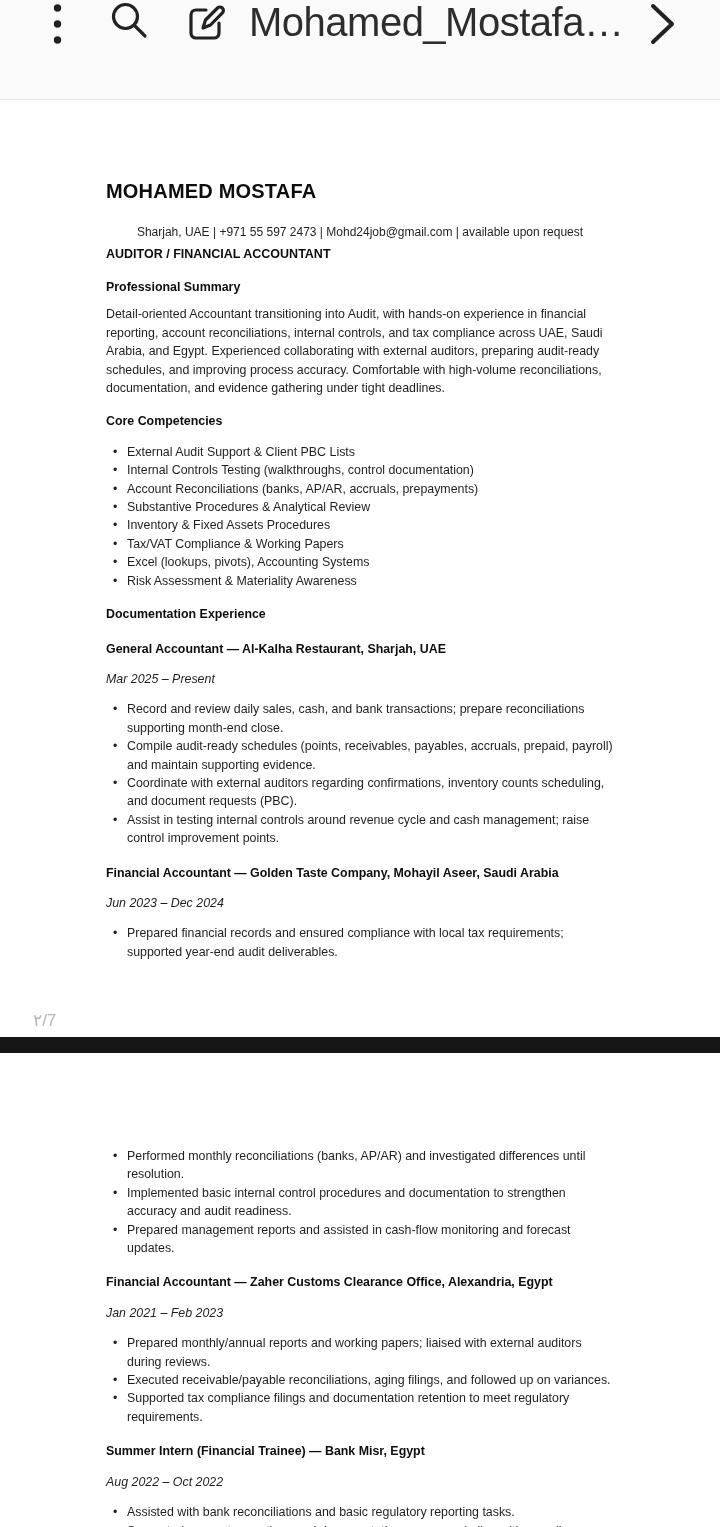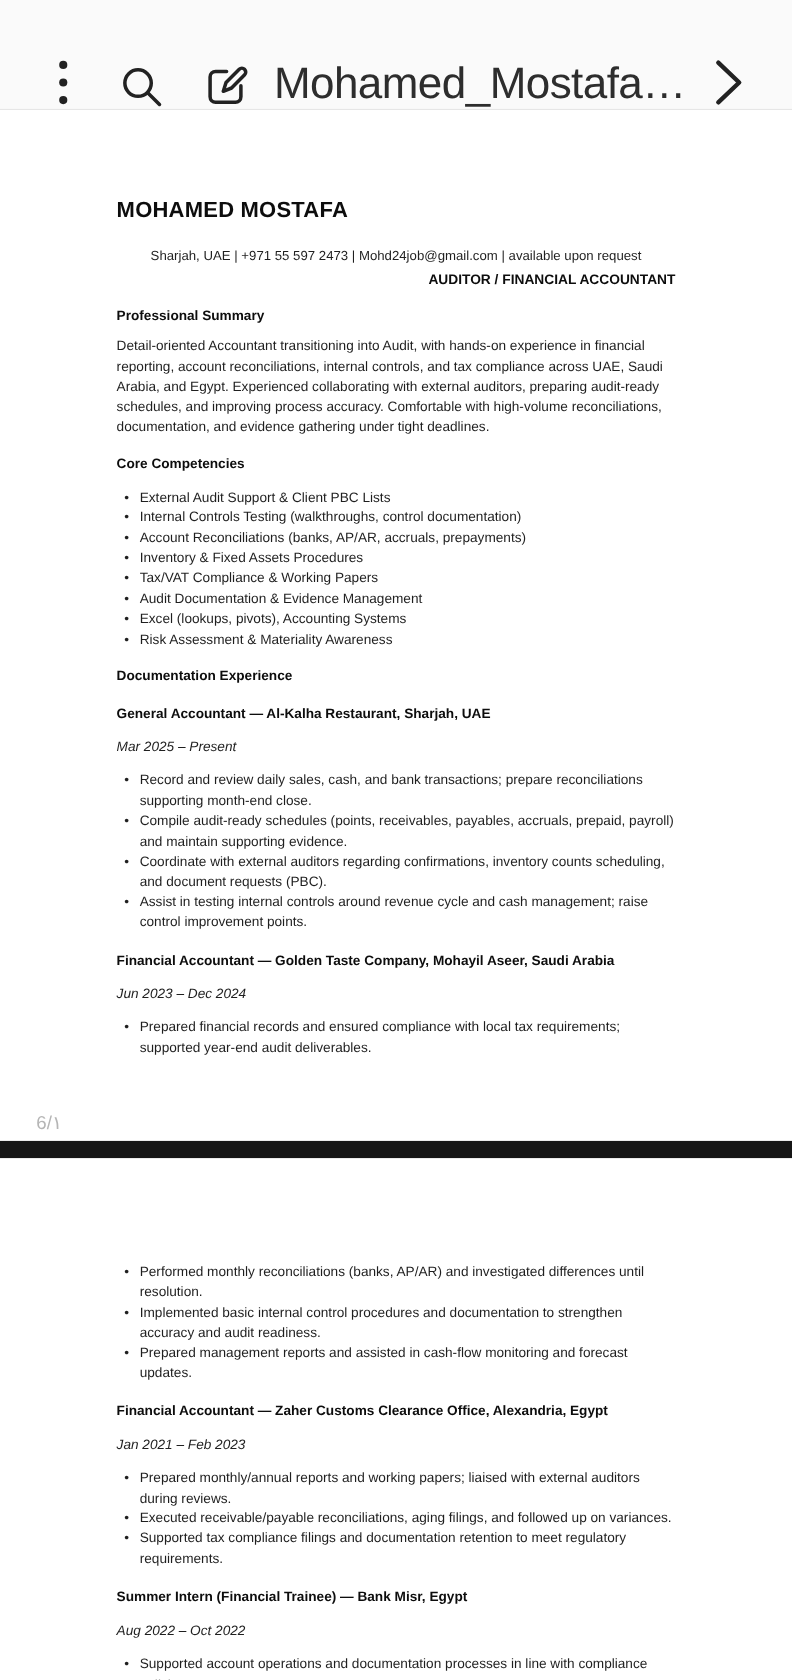--- a/index.html
+++ b/index.html
@@ -14,21 +14,21 @@
     overflow: hidden;
   }
 
   
   .toolbar {
     position: relative;
     height: 100px;
     background: #fafafa;
     border-bottom: 1px solid #e6e6e6;
     display: flex;
-    align-items: flex-end;
+    align-items: flex-start;
     padding: 0 42px 0 50px;
   }
   .tb-btn {
     background: none;
     border: none;
     display: flex;
     align-items: center;
     justify-content: center;
     cursor: pointer;
     padding: 0;
@@ -78,21 +78,21 @@
     margin-bottom: 20px;
   }
   .resume-contact {
     text-align: center;
     font-size: 12px;
     color: #1f1f1f;
     margin-bottom: 4px;
     line-height: 18px;
   }
   .resume-role {
-    text-align: right;
+    text-align: left;
     font-size: 12.5px;
     font-weight: 700;
     color: #0d0d0d;
     margin-bottom: 14px;
     line-height: 18px;
   }
 
   .blk { font-size: 12.4px; line-height: 18.4px; }
   .section-heading {
     font-weight: 700;
@@ -187,42 +187,42 @@
       <div class="resume-contact">Sharjah, UAE | +971 55 597 2473 | Mohd24job@gmail.com | available upon request</div>
       <div class="resume-role">AUDITOR / FINANCIAL ACCOUNTANT</div>
       <div>
           <div class="blk section-heading">Professional Summary</div>
           <div class="blk paragraph">Detail-oriented Accountant transitioning into Audit, with hands-on experience in financial reporting, account reconciliations, internal controls, and tax compliance across UAE, Saudi Arabia, and Egypt. Experienced collaborating with external auditors, preparing audit-ready schedules, and improving process accuracy. Comfortable with high-volume reconciliations, documentation, and evidence gathering under tight deadlines.</div>
           <div class="blk section-heading">Core Competencies</div>
           <ul class="bullets">
             <li>External Audit Support &amp; Client PBC Lists</li>
             <li>Internal Controls Testing (walkthroughs, control documentation)</li>
             <li>Account Reconciliations (banks, AP/AR, accruals, prepayments)</li>
+            <li>Substantive Procedures &amp; Analytical Review</li>
             <li>Inventory &amp; Fixed Assets Procedures</li>
             <li>Tax/VAT Compliance &amp; Working Papers</li>
-            <li>Audit Documentation &amp; Evidence Management</li>
             <li>Excel (lookups, pivots), Accounting Systems</li>
             <li>Risk Assessment &amp; Materiality Awareness</li>
           </ul>
           <div class="blk section-heading">Documentation Experience</div>
           <div class="blk job-heading">General Accountant — Al-Kalha Restaurant, Sharjah, UAE</div>
           <div class="blk date">Mar 2025 – Present</div>
           <ul class="bullets">
             <li>Record and review daily sales, cash, and bank transactions; prepare reconciliations supporting month-end close.</li>
             <li>Compile audit-ready schedules (points, receivables, payables, accruals, prepaid, payroll) and maintain supporting evidence.</li>
             <li>Coordinate with external auditors regarding confirmations, inventory counts scheduling, and document requests (PBC).</li>
             <li>Assist in testing internal controls around revenue cycle and cash management; raise control improvement points.</li>
           </ul>
           <div class="blk job-heading">Financial Accountant — Golden Taste Company, Mohayil Aseer, Saudi Arabia</div>
           <div class="blk date">Jun 2023 – Dec 2024</div>
           <ul class="bullets">
             <li>Prepared financial records and ensured compliance with local tax requirements; supported year-end audit deliverables.</li>
           </ul>
         </div>
-      <div class="page-indicator">6/١</div>
+      <div class="page-indicator">٢/7</div>
     </div>
 
     <div class="page-separator"></div>
 
     <div class="doc-page page-2">
       <div>
           <ul class="bullets">
             <li>Performed monthly reconciliations (banks, AP/AR) and investigated differences until resolution.</li>
             <li>Implemented basic internal control procedures and documentation to strengthen accuracy and audit readiness.</li>
             <li>Prepared management reports and assisted in cash-flow monitoring and forecast updates.</li>
@@ -230,19 +230,20 @@
           <div class="blk job-heading">Financial Accountant — Zaher Customs Clearance Office, Alexandria, Egypt</div>
           <div class="blk date">Jan 2021 – Feb 2023</div>
           <ul class="bullets">
             <li>Prepared monthly/annual reports and working papers; liaised with external auditors during reviews.</li>
             <li>Executed receivable/payable reconciliations, aging filings, and followed up on variances.</li>
             <li>Supported tax compliance filings and documentation retention to meet regulatory requirements.</li>
           </ul>
           <div class="blk job-heading">Summer Intern (Financial Trainee) — Bank Misr, Egypt</div>
           <div class="blk date">Aug 2022 – Oct 2022</div>
           <ul class="bullets">
+            <li>Assisted with bank reconciliations and basic regulatory reporting tasks.</li>
             <li>Supported account operations and documentation processes in line with compliance policies.</li>
           </ul>
         </div>
     </div>
 
   </div>
 </div>
 
 </body></html>

